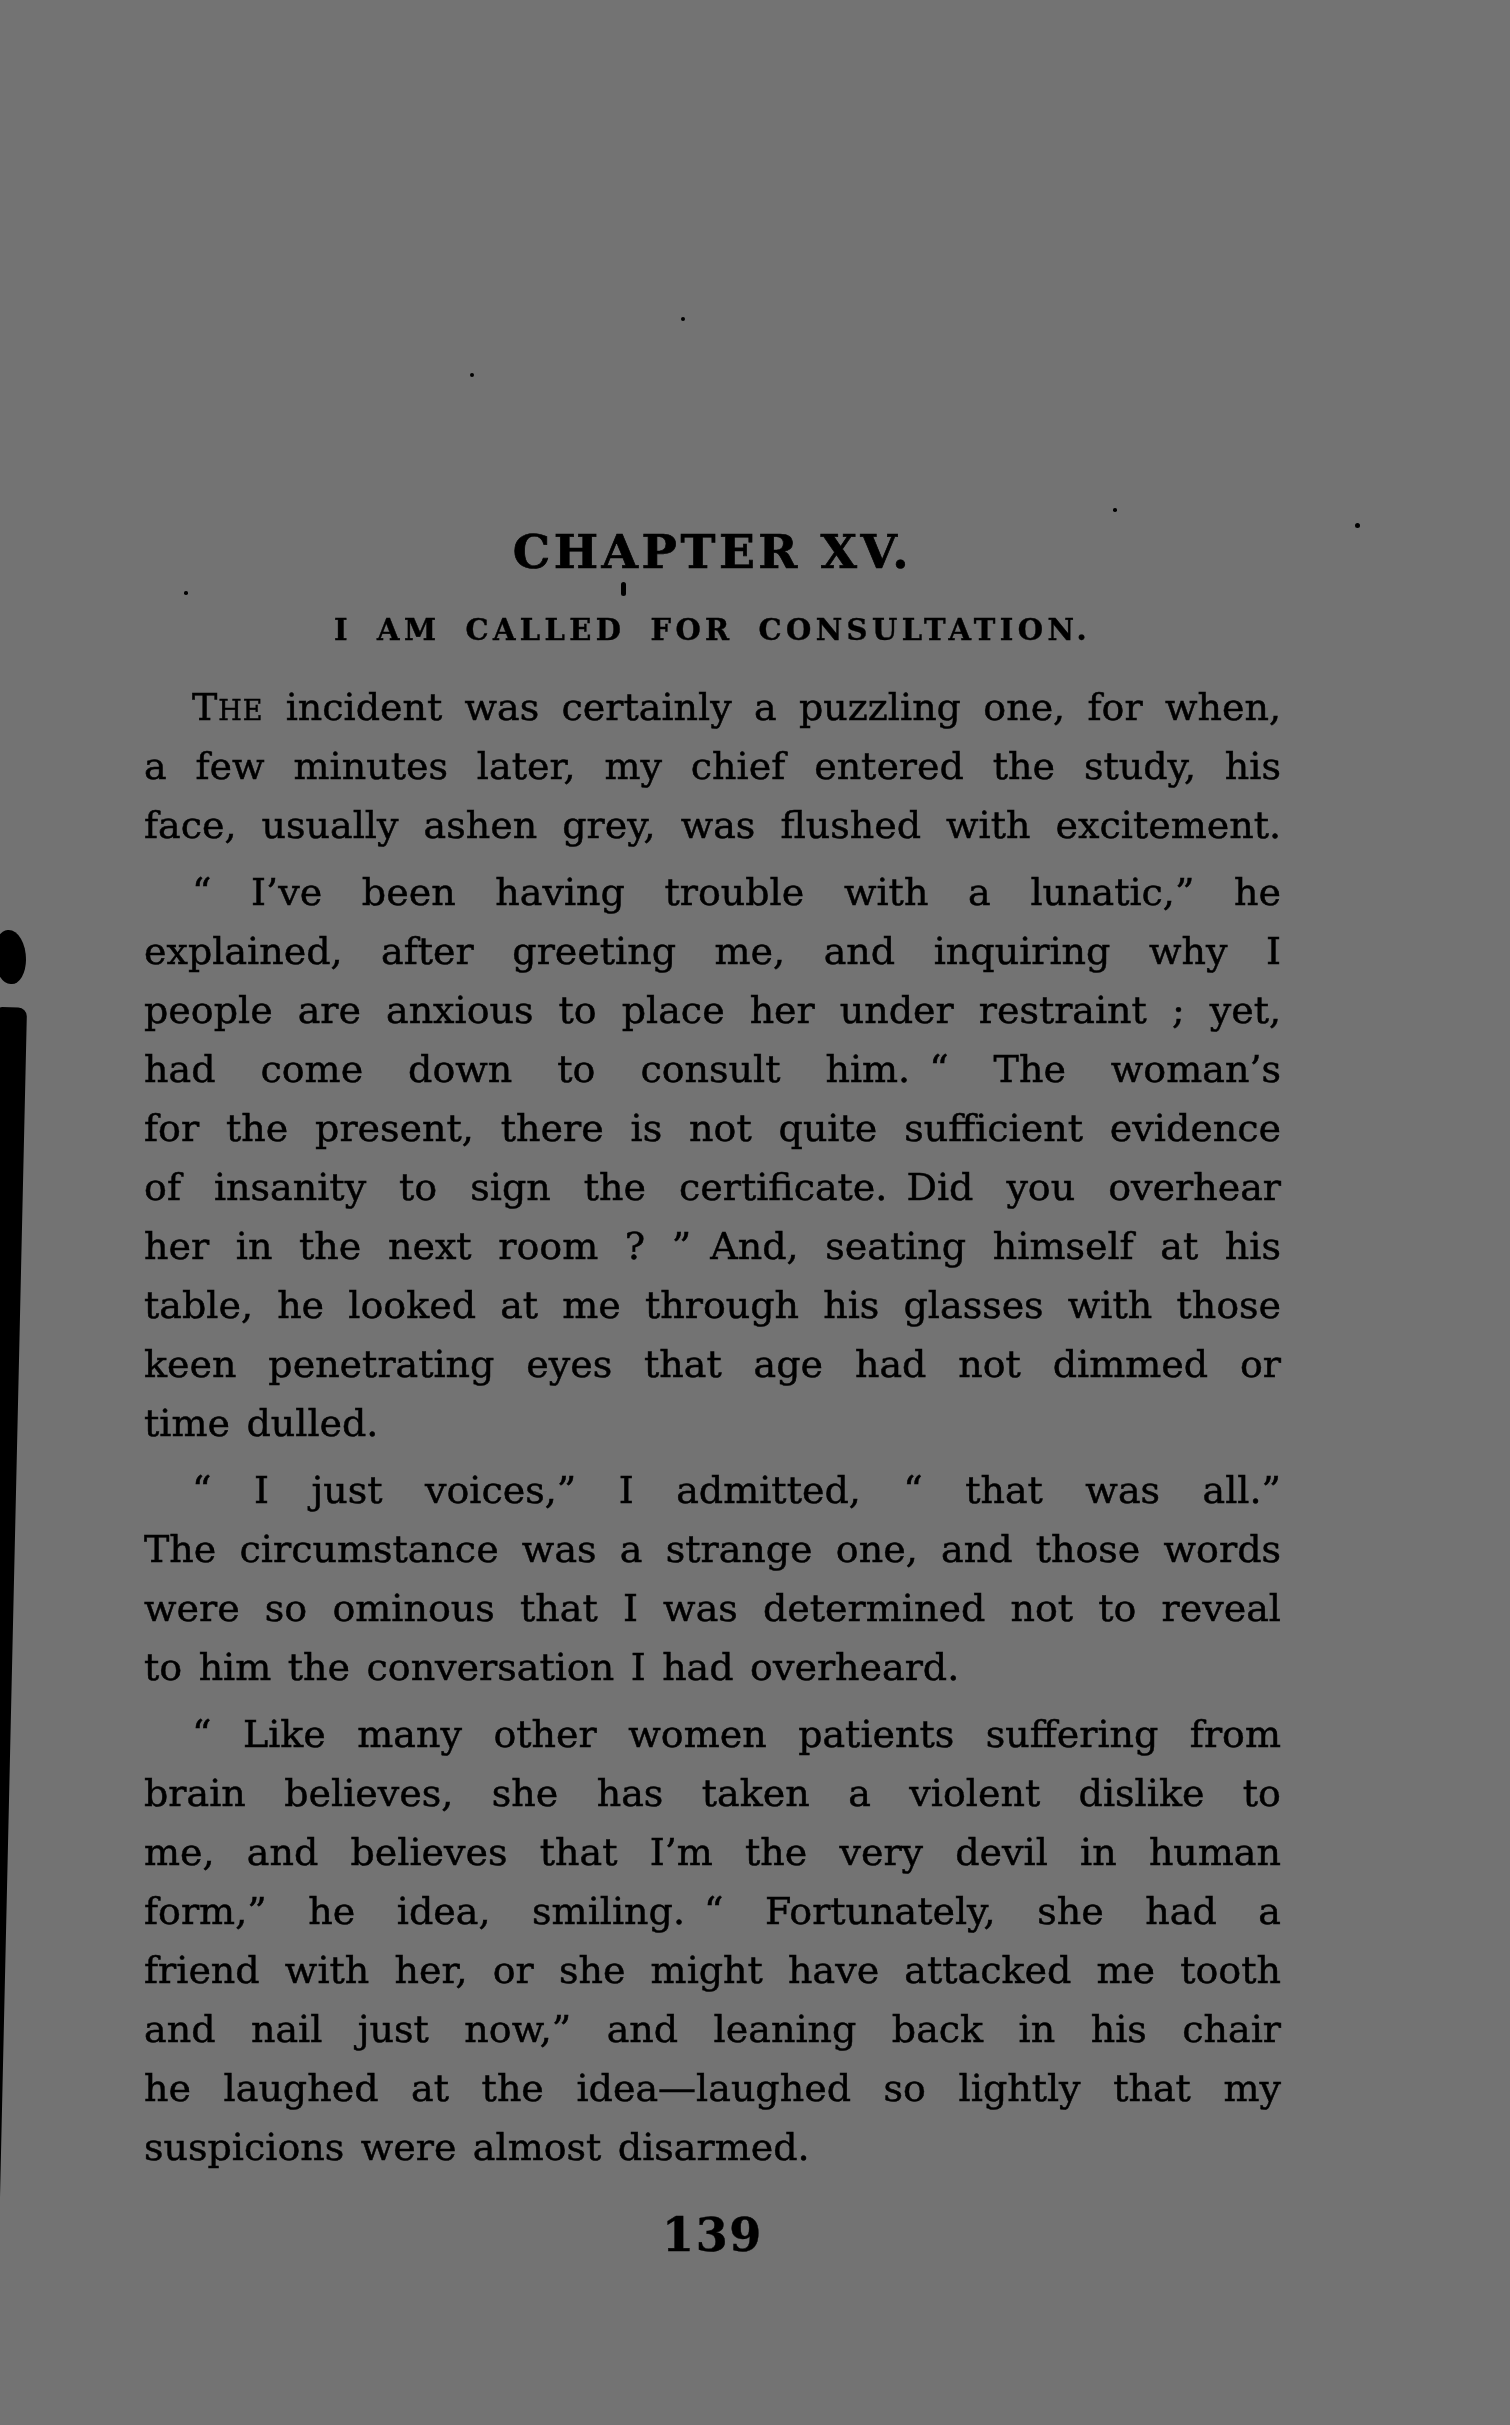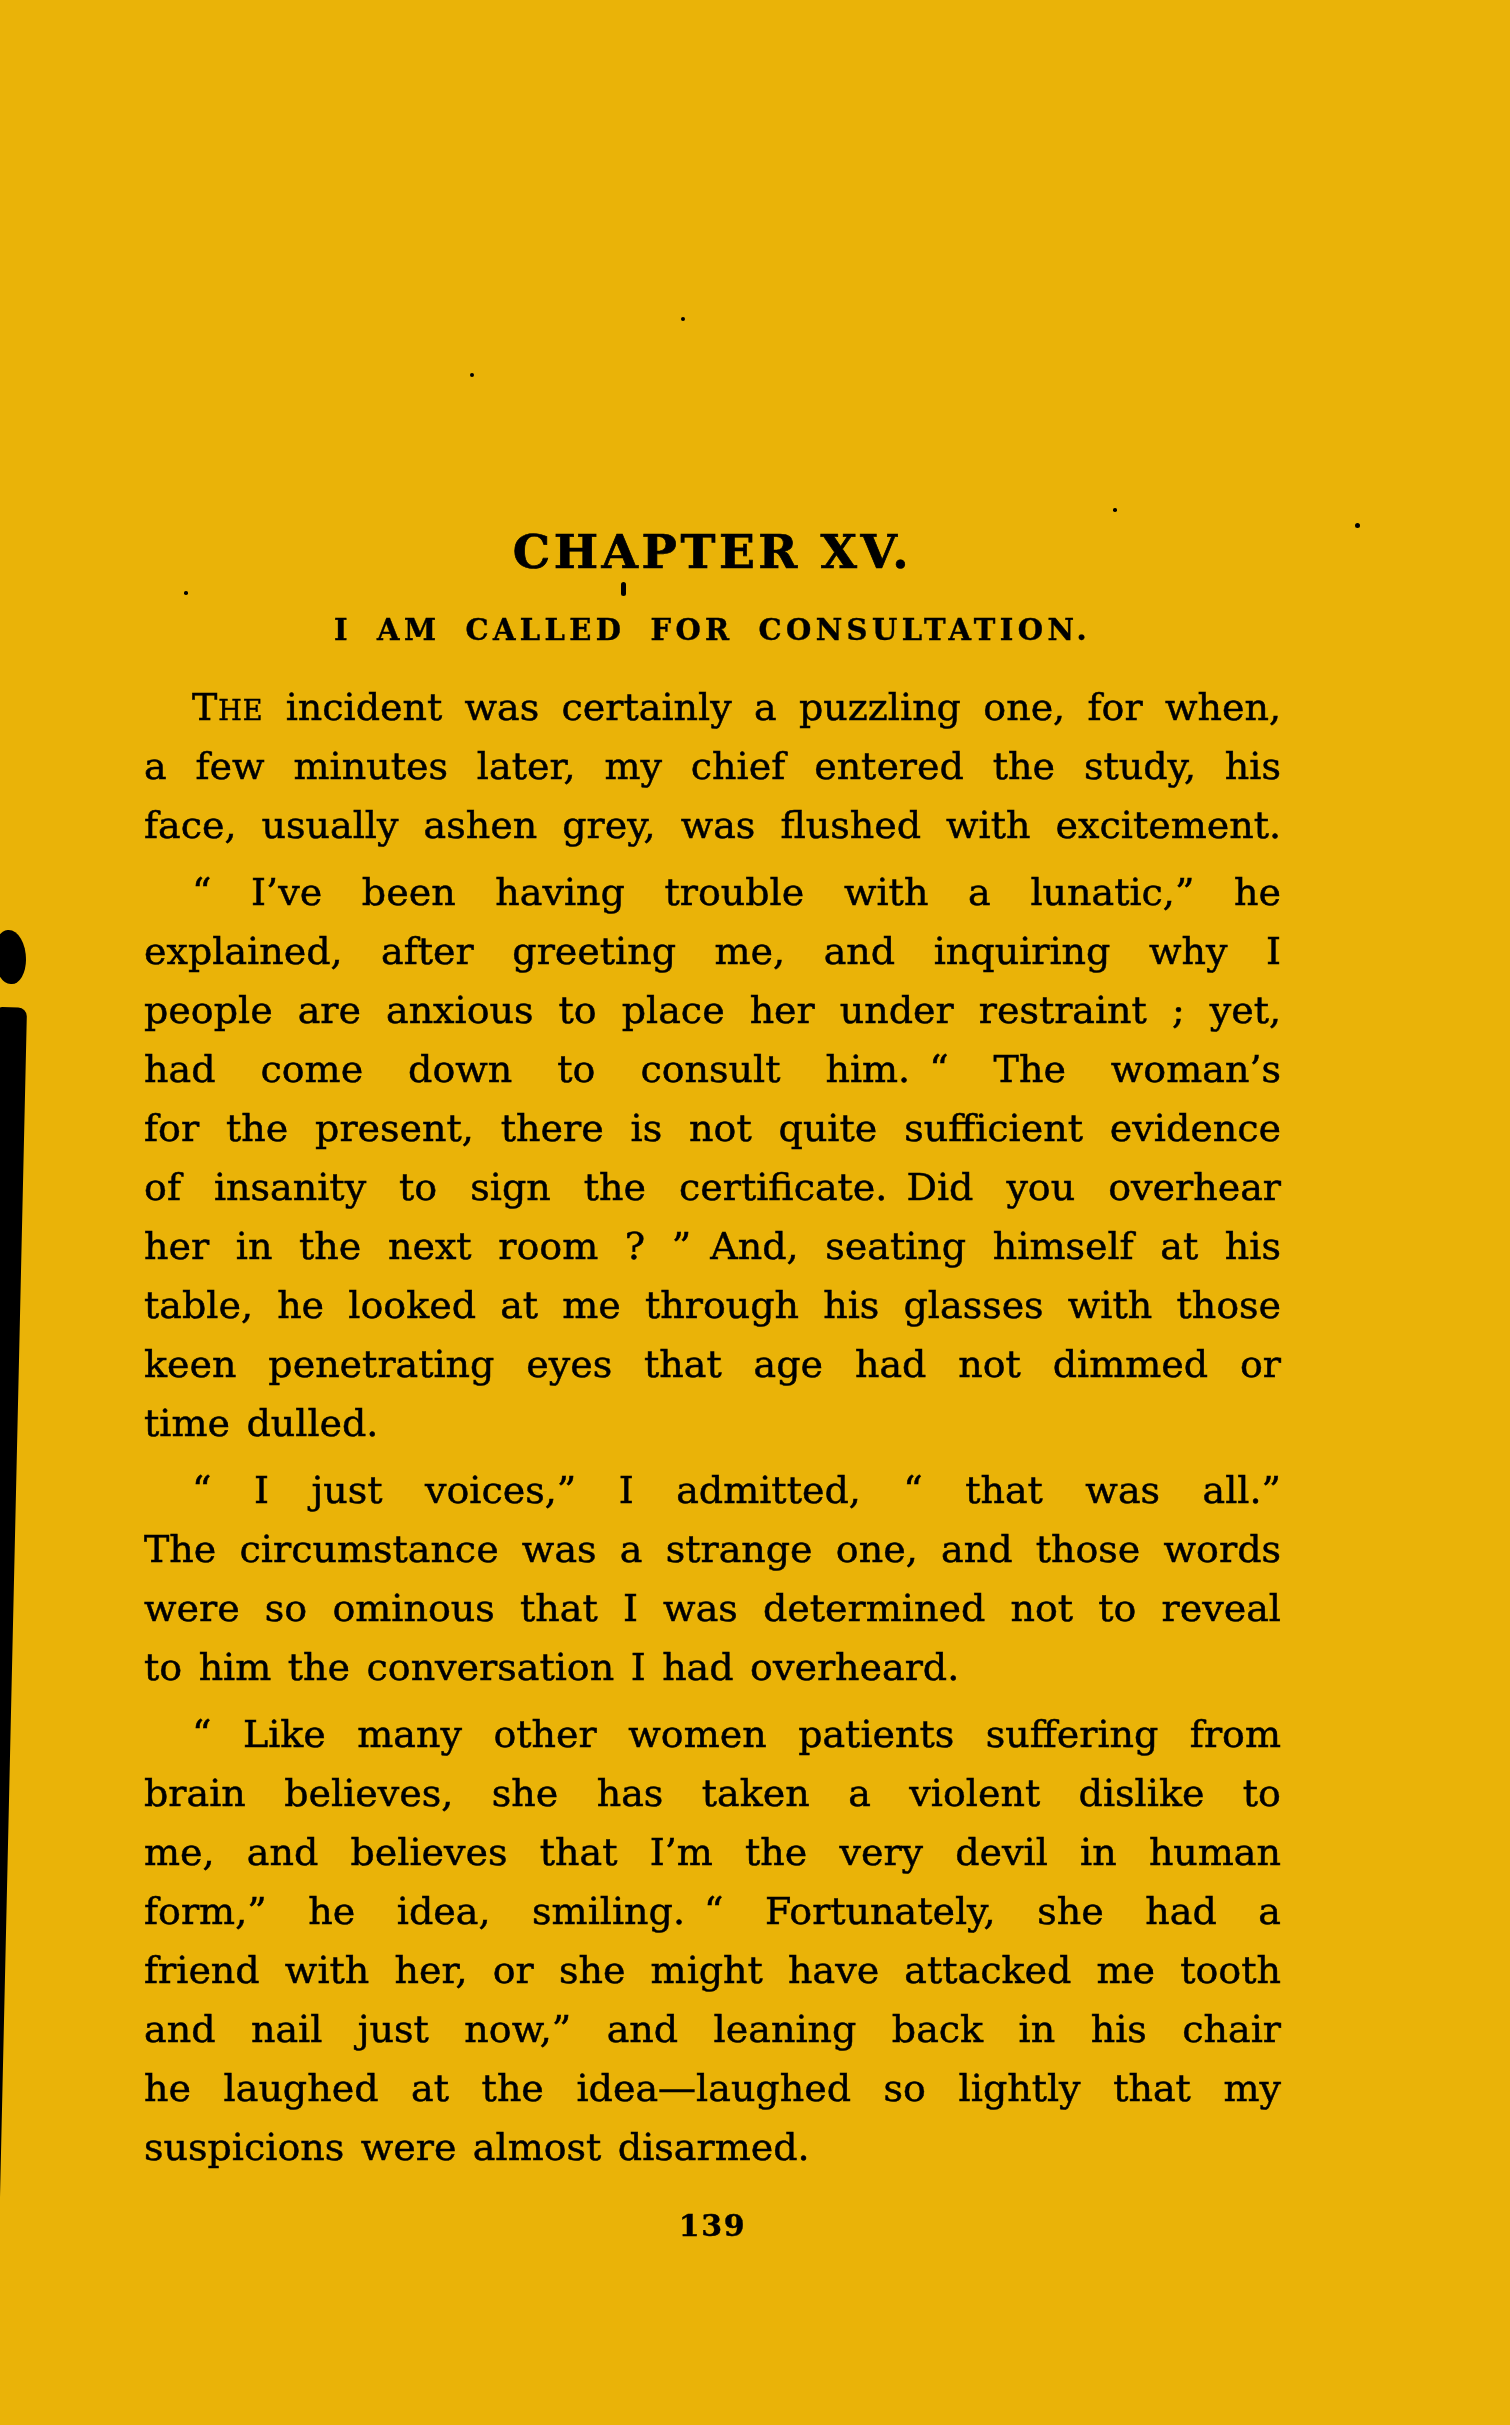--- a/index.html
+++ b/index.html
@@ -4,21 +4,21 @@
 <style>
   html, body {
     margin: 0;
     padding: 0;
     background: #ffffff;
   }
   .page {
     position: relative;
     width: 1511px;
     height: 2426px;
-    background: #eab308;
+    background: #737373;
     overflow: hidden;
     font-family: "DejaVu Serif", "Liberation Serif", serif;
     color: #000000;
   }
 
   
   .scan-bar {
     position: absolute;
     left: -3.5px;
     top: 1007px;
@@ -82,21 +82,21 @@
     text-align: justify;
     text-align-last: justify;
     word-spacing: 4.4px;
     white-space: normal;
   }
   .line.last { text-align-last: left; }
   .line.indent { text-indent: 48px; }
   .lead { font-variant: small-caps; letter-spacing: 0.9px; }
   .page-number {
     margin-top: 31.5px;
-    font-size: 30px;
+    font-size: 46px;
     font-weight: bold;
     text-align: center;
     letter-spacing: 1.7px;
     -webkit-text-stroke: 0.4px #000;
   }
 </style>
 </head>
 <body>
 
 <div class="page">

